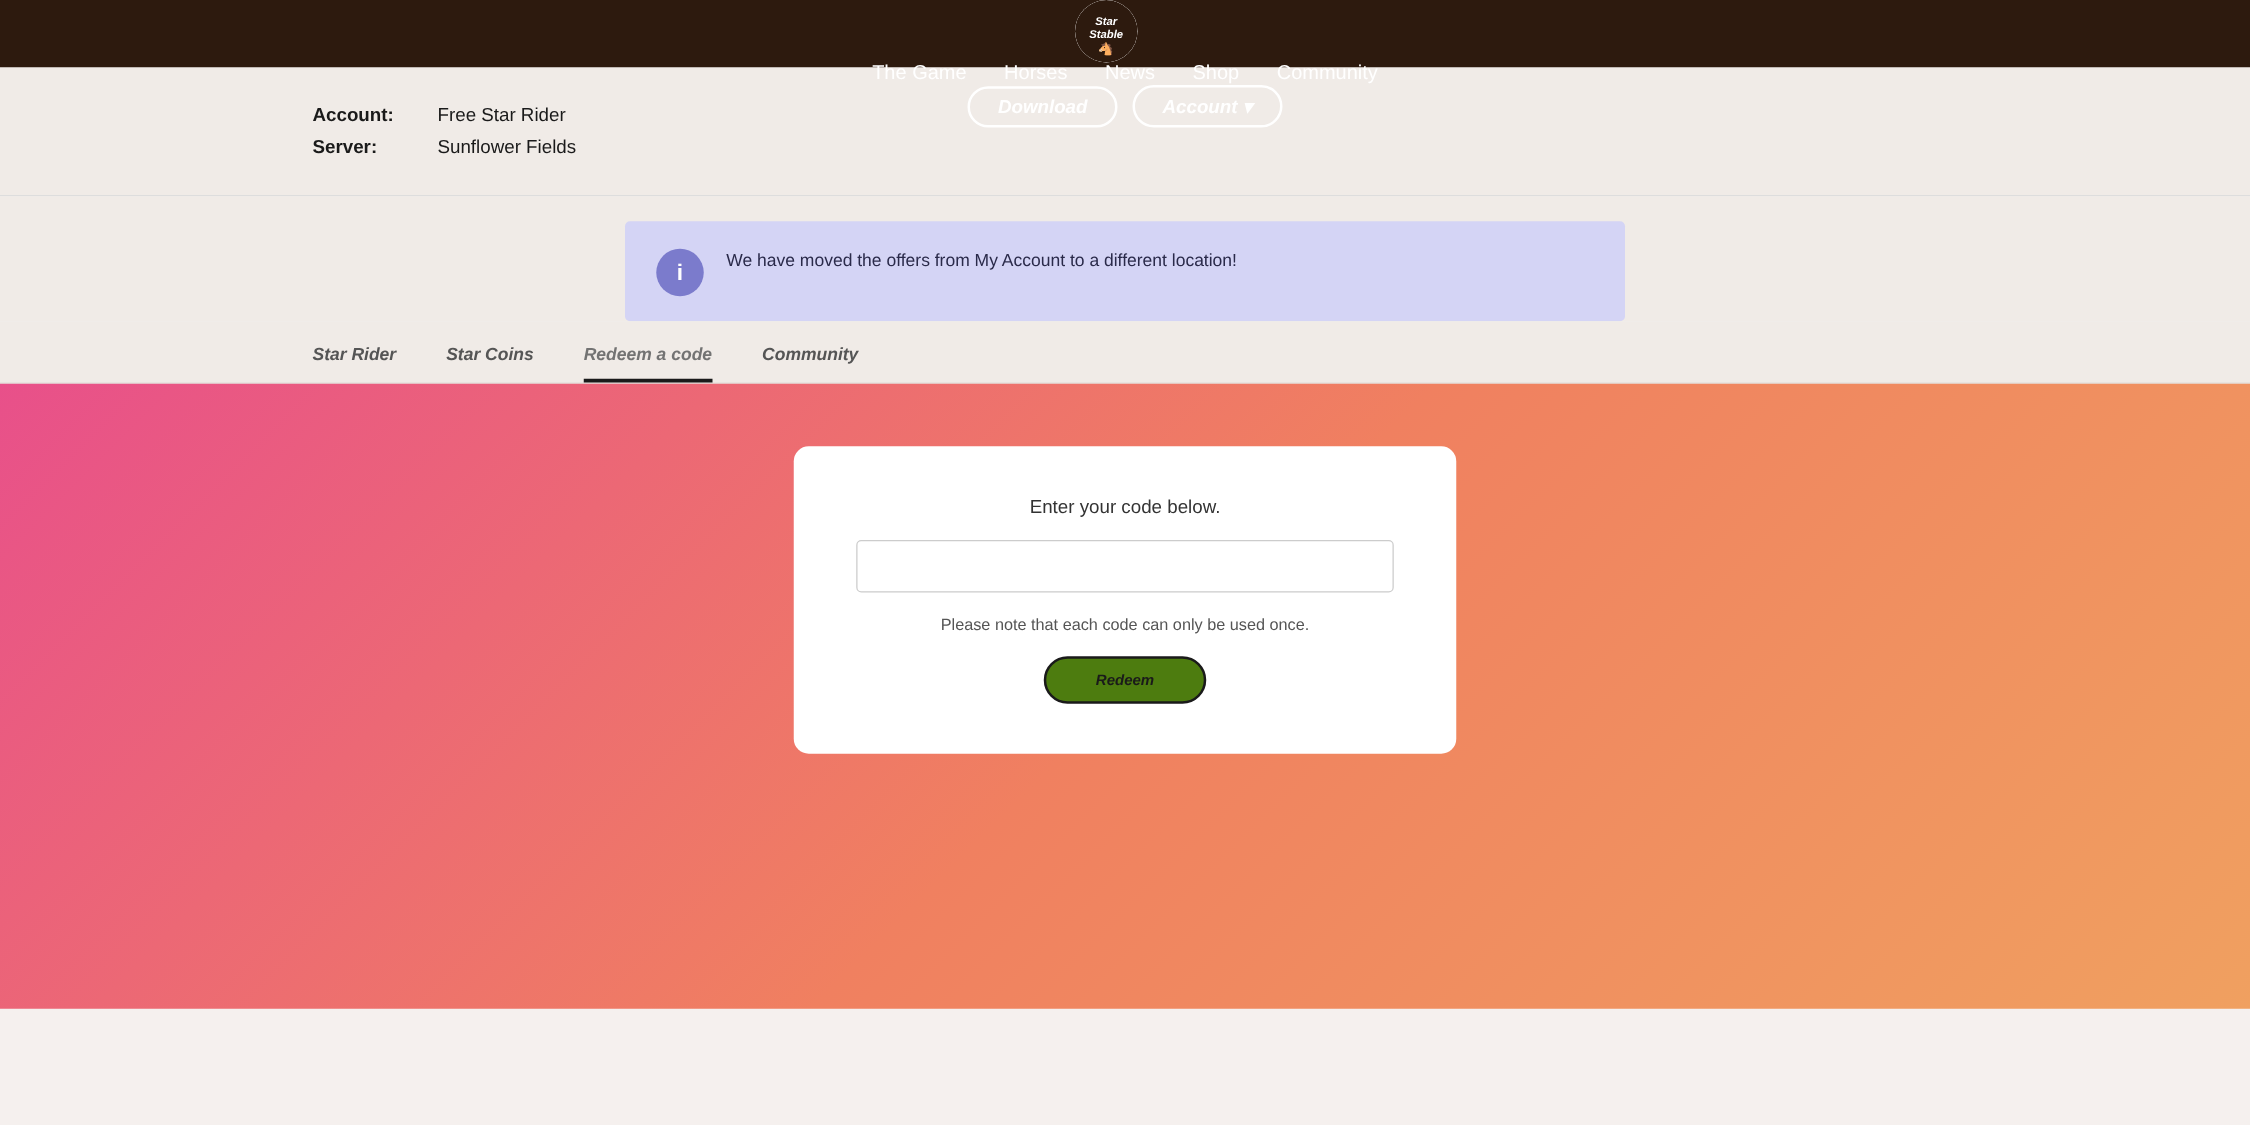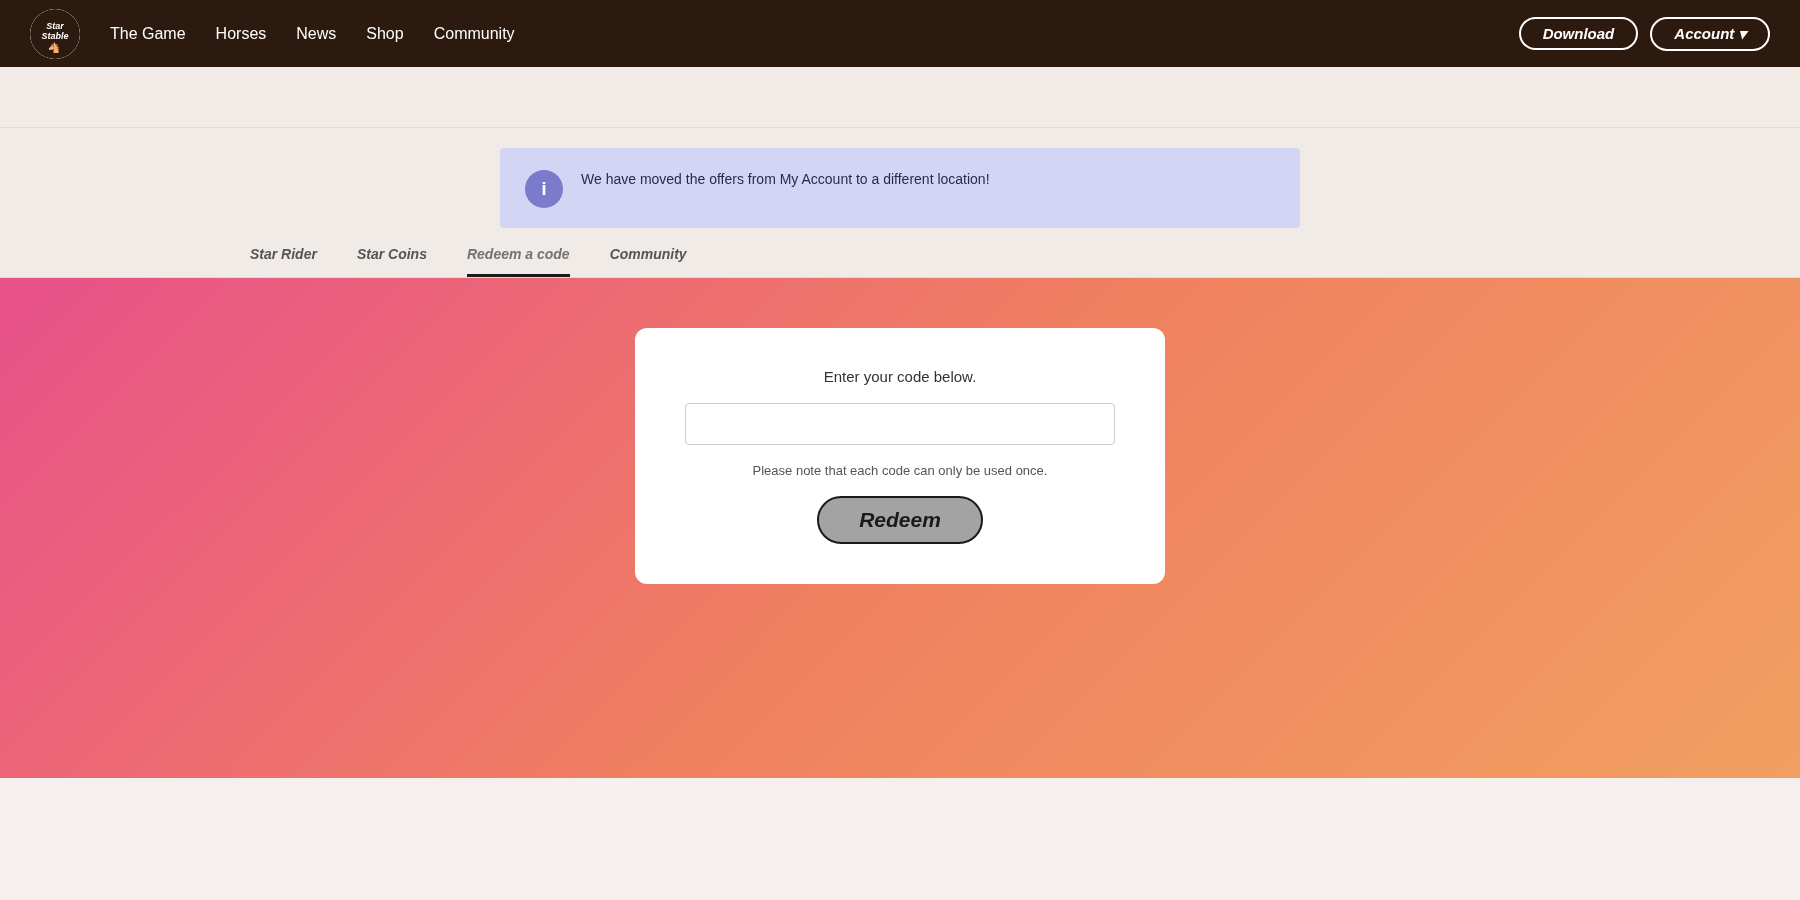--- a/index.html
+++ b/index.html
@@ -1,25 +1,26 @@
 <!DOCTYPE html>
 <html><head>
   <meta charset="utf-8">
   <style>
     * { margin: 0; padding: 0; box-sizing: border-box; }
     body { font-family: Arial, sans-serif; background: #f5f0ee; min-height: 900px; }
 
     
     nav {
       background: #2d1a0e;
-      height: 67px;
+      height: 54px;
       display: flex;
       align-items: center;
       padding: 0 30px;
       gap: 0;
+      flex-direction: column;
     }
     .nav-logo {
       display: flex;
       align-items: center;
       margin-right: 30px;
     }
     .logo-circle {
       width: 50px;
       height: 50px;
       background: #fff;
@@ -204,24 +205,24 @@
 
     .redeem-note {
       font-size: 13px;
       color: #555;
       text-align: center;
     }
 
     .redeem-btn {
       border: 2.5px solid #1a1a1a;
       border-radius: 30px;
-      background: #a3a3a3;
+      background: #4d7c0f;
       color: #1a1a1a;
       padding: 10px 40px;
-      font-size: 21px;
+      font-size: 12px;
       font-weight: 900;
       font-style: italic;
       cursor: pointer;
     }
   </style>
 </head>
 <body>
 
 <nav>
   <div class="nav-logo">
@@ -244,20 +245,30 @@
     <a class="nav-link">Community</a>
   </div>
 
   <div class="nav-actions">
     <button class="nav-btn">Download</button>
     <button class="nav-btn">Account ▾</button>
   </div>
 </nav>
 
 <div class="profile-section">
+  <div class="profile-details">
+    <div class="profile-row">
+      <span class="profile-label">Account:</span>
+      <span class="profile-value">Free Star Rider</span>
+    </div>
+    <div class="profile-row">
+      <span class="profile-label">Server:</span>
+      <span class="profile-value">Sunflower Fields</span>
+    </div>
+  </div>
 </div>
 
 <div style="background:#f0ebe7; padding: 20px 250px 0 250px;">
   <div class="info-banner">
     <div class="info-icon">i</div>
     <div class="info-text">
       <div>We have moved the offers from My Account to a different location!</div>
     </div>
   </div>
 </div>

